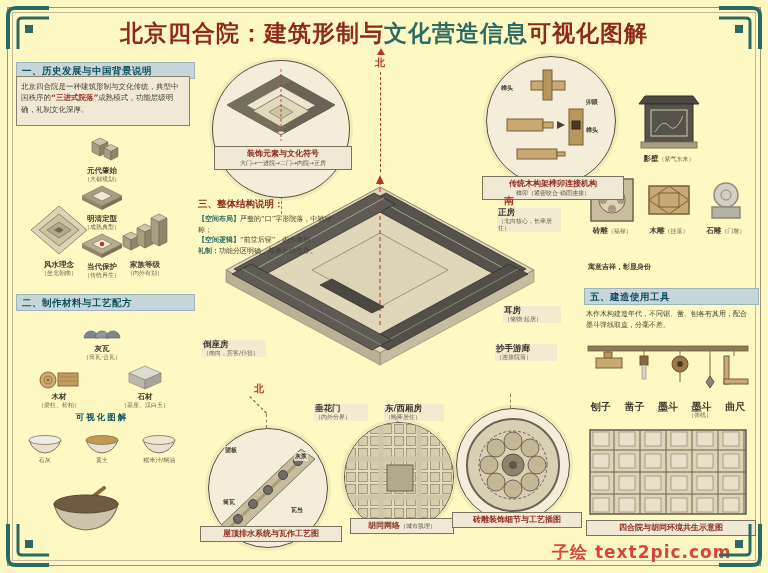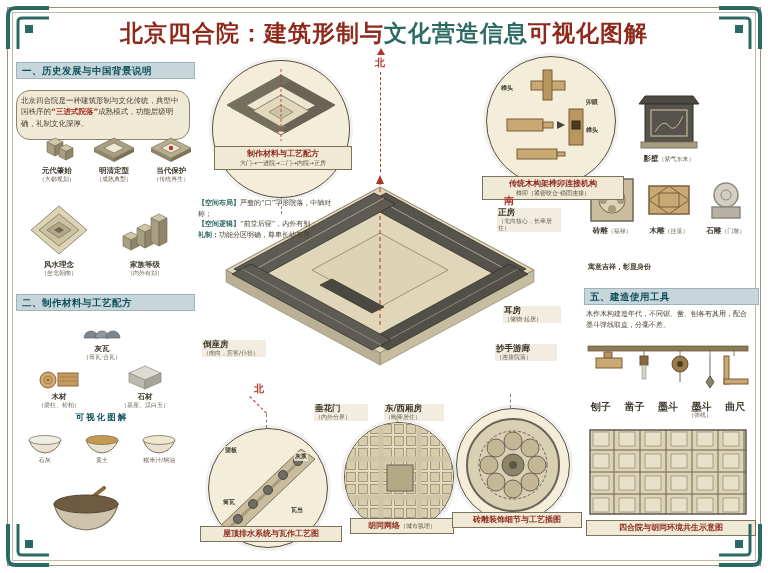--- a/index.html
+++ b/index.html
@@ -1,16 +1,16 @@
 <!DOCTYPE html>
 <html><head>
 <meta charset="utf-8">
 <style>
   html,body{margin:0;padding:0;background:#b9b09a;}
-  #canvas{position:relative;width:768px;height:573px;background:#ffffff;overflow:hidden;
+  #canvas{position:relative;width:768px;height:573px;background:#fef9c3;overflow:hidden;
           font-family:"DejaVu Sans",sans-serif;}
   .frame1{position:absolute;inset:7px;border:1.5px solid #9d937b;pointer-events:none;z-index:1;}
   .frame2{position:absolute;inset:12px;border:1px solid #c2b89e;pointer-events:none;z-index:1;}
   .corner{position:absolute;width:46px;height:46px;z-index:8;}
   .c-tl{top:4px;left:4px}.c-tr{top:4px;right:4px;transform:scaleX(-1)}
   .c-bl{bottom:4px;left:4px;transform:scaleY(-1)}.c-br{bottom:4px;right:4px;transform:scale(-1,-1)}
   .title{position:absolute;top:18px;left:0;width:100%;text-align:center;font-size:23px;
          font-weight:bold;letter-spacing:1px;color:#8e2a1c;z-index:5;}
   .title .t-teal{color:#2e6b63;}
   .band{position:absolute;background:#c6d6da;border:1px solid #9eb4ba;color:#0e4f5c;font-weight:bold;
@@ -89,25 +89,25 @@
         <rect x="21" y="21" width="8" height="8" fill="#2a6a62"></rect>
       </svg>
     </span>
 
   <div class="title">
     <span>北京四合院：建筑形制与</span><span class="t-teal">文化营造信息</span><span>可视化图解</span>
   </div>
 
   <div class="band" style="left:16px;top:62px;width:172px;">一、历史发展与中国背景说明</div>
 
-  <div class="textbox" style="left:16px;top:90px;width:164px;height:40px;border-radius:14px;">
+  <div class="textbox" style="left:16px;top:76px;width:164px;height:40px;">
     <span>北京四合院是一种建筑形制与文化传统，典型中国秩序的</span><span class="hl">“三进式院落”</span><span>成熟模式，功能层级明确，礼制文化深厚。</span>
   </div>
 
-  <div class="row" style="left:28px;top:134px;width:172px;height:62px;">
+  <div class="row" style="left:16px;top:134px;width:172px;height:62px;flex-direction:column;">
     <div class="cell">
       <span>
           <svg width="44" height="30" viewBox="0 0 44 30">
             <g stroke="#6e6754" stroke-width="0.6">
               <polygon points="12,8 20,4 28,8 20,12" fill="#cfc6aa"></polygon>
               <polygon points="12,8 20,12 20,22 12,18" fill="#a89e82"></polygon>
               <polygon points="28,8 20,12 20,22 28,18" fill="#8f8569"></polygon>
               <polygon points="24,14 31,10.5 38,14 31,17.5" fill="#cfc6aa"></polygon>
               <polygon points="24,14 31,17.5 31,26 24,22.5" fill="#a89e82"></polygon>
               <polygon points="38,14 31,17.5 31,26 38,22.5" fill="#8f8569"></polygon>
@@ -267,21 +267,21 @@
       <polygon points="68,14 122,44 112,50 58,20" fill="#6b6355"></polygon>
       <polygon points="68,14 14,44 24,50 78,20" fill="#75705e"></polygon>
       <polygon points="118,47 72,72 62,66 108,41" fill="#6b6355"></polygon>
       <polygon points="18,47 64,72 74,66 28,41" fill="#75705e"></polygon>
       <polygon points="68,34 96,50 68,66 40,50" fill="#e2d9bc" stroke="#6f6856" stroke-width="0.8"></polygon>
       <polygon points="68,44 80,51 68,58 56,51" fill="#cdc4a4" stroke="#6f6856" stroke-width="0.6"></polygon>
       <line x1="68" y1="8" x2="68" y2="80" stroke="#b03427" stroke-width="0.8" stroke-dasharray="3,2"></line>
     </svg>
   </div>
   <div class="cap" style="left:214px;top:146px;width:132px;">
-    <span>制作材料与工艺配方</span>
+    <span>装饰元素与文化符号</span>
     <span class="csub">大门→一进院→二门→内院→正房</span>
   </div>
 
   <div class="circle" style="left:486px;top:56px;width:128px;height:128px;">
     <svg width="128" height="128" viewBox="0 0 128 128">
       <rect x="44" y="24" width="34" height="9" fill="#c8a873" stroke="#7a5f38"></rect>
       <rect x="56" y="13" width="9" height="30" fill="#b8975f" stroke="#7a5f38"></rect>
       <rect x="20" y="62" width="36" height="12" fill="#c8a873" stroke="#7a5f38"></rect>
       <rect x="56" y="65" width="10" height="6" fill="#c8a873" stroke="#7a5f38"></rect>
       <polygon points="70,64 78,68 70,72" fill="#4a4234"></polygon>
@@ -293,20 +293,21 @@
   </div>
   <span class="tiny-lbl" style="left:500px;top:84px;">榫头</span>
   <span class="tiny-lbl" style="left:585px;top:98px;">卯眼</span>
   <span class="tiny-lbl" style="left:585px;top:126px;">榫头</span>
   <div class="cap" style="left:482px;top:176px;width:136px;">
     <span>传统木构架榫卯连接机构</span>
     <span class="csub">榫卯（紧密咬合·稳固连接）</span>
   </div>
 
   <div class="s3">
+    <div class="s3h">三、整体结构说明：</div>
     <div class="s3-line"><span class="tag">【空间布局】</span><span>严整的“口”字形院落，中轴对称；</span></div>
     <div class="s3-line"><span class="tag">【空间逻辑】</span><span>“前堂后寝”，内外有别；</span></div>
     <div class="s3-line"><span class="tag">礼制：</span><span>功能分区明确，尊卑长幼有序。</span></div>
   </div>
 
   <span style="position:absolute;left:220px;top:175px;z-index:2;">
     <svg width="320" height="255" viewBox="0 0 320 255">
       <polygon points="160,12 314,95 160,178 6,95" fill="#e0d7ba" stroke="#8a8168"></polygon>
       <polygon points="314,95 160,178 160,190 314,107" fill="#c6bda1" stroke="#8a8168" stroke-width="0.6"></polygon>
       <polygon points="6,95 160,178 160,190 6,107" fill="#b9b096" stroke="#8a8168" stroke-width="0.6"></polygon>
@@ -521,13 +522,14 @@
           <rect x="5" y="4" width="16" height="14" fill="#e8e0c9" stroke="#8d8572" stroke-width="0.7"></rect>
         </pattern>
       </defs>
       <rect x="2" y="2" width="156" height="84" fill="url(#sym-grid)" stroke="#5f594b" stroke-width="1.5"></rect>
     </svg>
   </span>
   <div class="cap" style="left:586px;top:520px;width:164px;">
     <span>四合院与胡同环境共生示意图</span>
   </div>
 
+  <div class="watermark">子绘 text2pic.com</div>
 </div>
 
 </body></html>

